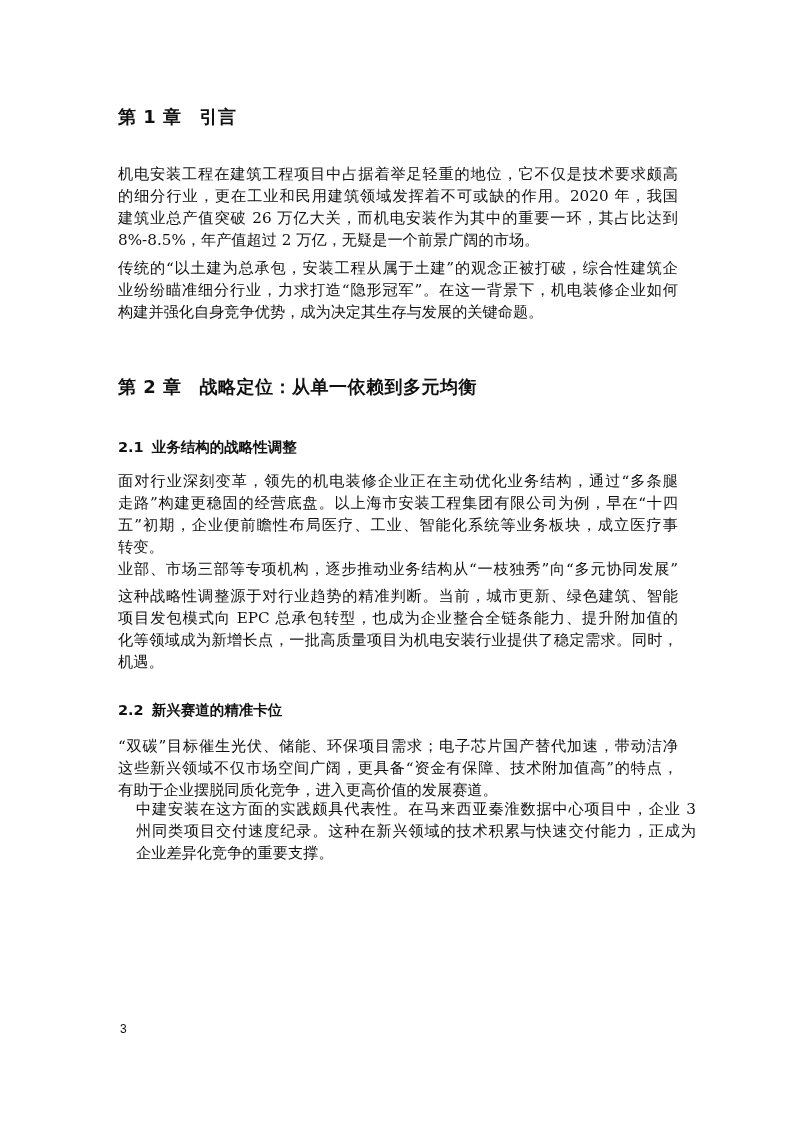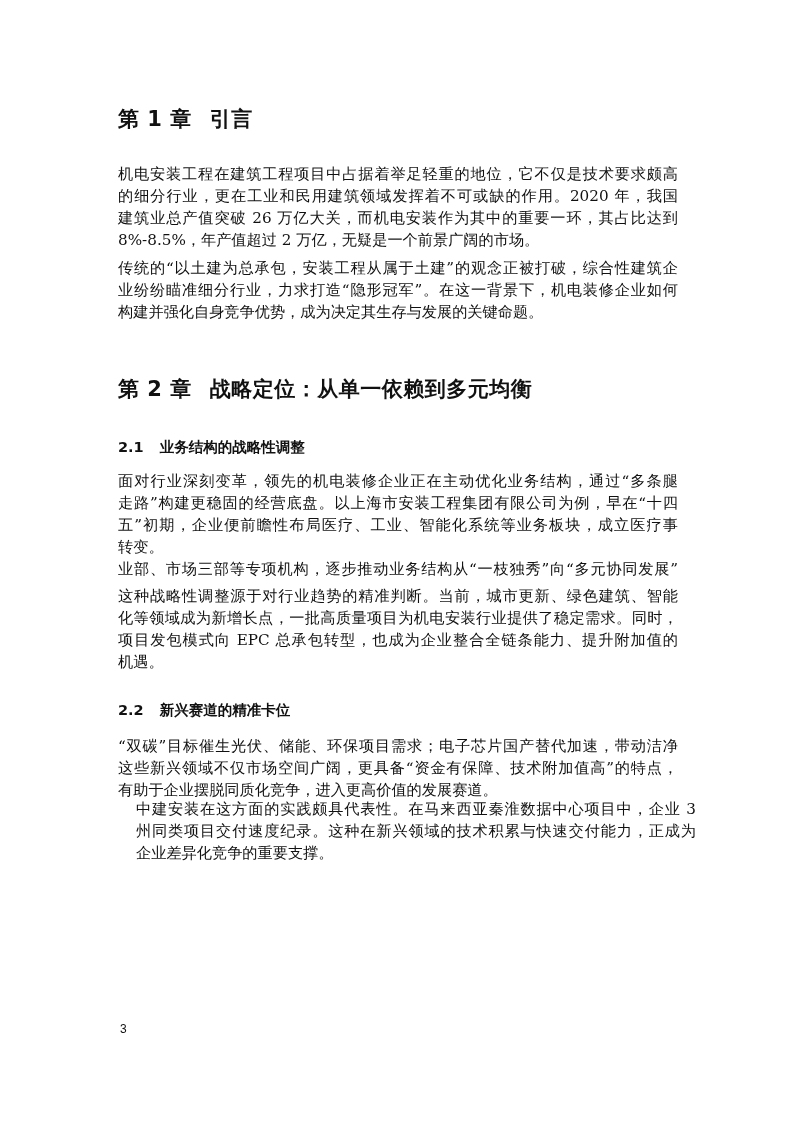--- a/index.html
+++ b/index.html
@@ -1,24 +1,24 @@
 <!DOCTYPE html>
 <html><head>
 <meta charset="utf-8">
 <style>
   html, body { margin: 0; padding: 0; background: #ffffff; }
   body { width: 793px; height: 1122px; position: relative; overflow: hidden;
          font-family: "DejaVu Serif", "Liberation Serif", serif; color: #111; }
   .page { position: absolute; left: 118px; top: 0; width: 560px; }
   .h1 { position: absolute; left: 0; font-family: "DejaVu Sans", "Liberation Sans", sans-serif;
-        font-weight: bold; font-size: 21px; white-space: nowrap; letter-spacing: 0.5px; }
+        font-weight: bold; font-size: 18px; white-space: nowrap; letter-spacing: 0.5px; }
   .h1 .num { margin-right: 18px; }
   .h2 { position: absolute; left: 0; font-family: "DejaVu Sans", "Liberation Sans", sans-serif;
         font-weight: bold; font-size: 14.5px; white-space: nowrap; }
-  .h2 .num { margin-right: 16px; text-align: right; }
+  .h2 .num { margin-right: 8px; text-align: right; }
   .para { position: absolute; left: 0; width: 560px; font-size: 15.2px; line-height: 22px; }
   .line { display: block; white-space: nowrap; text-align: justify; text-align-last: justify; height: 22px; }
   .line.last { text-align-last: left; }
   .pagenum { position: absolute; left: 120px; top: 1022px; font-family: "Liberation Sans", sans-serif; font-size: 12px; }
 </style>
 </head>
 <body>
 
 <div class="page">
 
@@ -50,22 +50,22 @@
   <div class="para" style="top:470px;">
     <span class="line">面对行业深刻变革，领先的机电装修企业正在主动优化业务结构，通过“多条腿</span>
     <span class="line">走路”构建更稳固的经营底盘。以上海市安装工程集团有限公司为例，早在“十四</span>
     <span class="line">五”初期，企业便前瞻性布局医疗、工业、智能化系统等业务板块，成立医疗事</span>
     <span class="line last">转变。</span>
     <span class="line">业部、市场三部等专项机构，逐步推动业务结构从“一枝独秀”向“多元协同发展”</span>
   </div>
 
   <div class="para" style="top:585px;">
     <span class="line">这种战略性调整源于对行业趋势的精准判断。当前，城市更新、绿色建筑、智能</span>
+    <span class="line">项目发包模式向 EPC 总承包转型，也成为企业整合全链条能力、提升附加值的</span>
     <span class="line">化等领域成为新增长点，一批高质量项目为机电安装行业提供了稳定需求。同时，</span>
-    <span class="line">项目发包模式向 EPC 总承包转型，也成为企业整合全链条能力、提升附加值的</span>
     <span class="line last">机遇。</span>
   </div>
 
   <div class="h2" style="top:701px;">
     <span class="num">2.2</span><span>新兴赛道的精准卡位</span>
   </div>
 
   <div class="para" style="top:735px;">
     <span class="line">“双碳”目标催生光伏、储能、环保项目需求；电子芯片国产替代加速，带动洁净</span>
     <span class="line">这些新兴领域不仅市场空间广阔，更具备“资金有保障、技术附加值高”的特点，</span>

